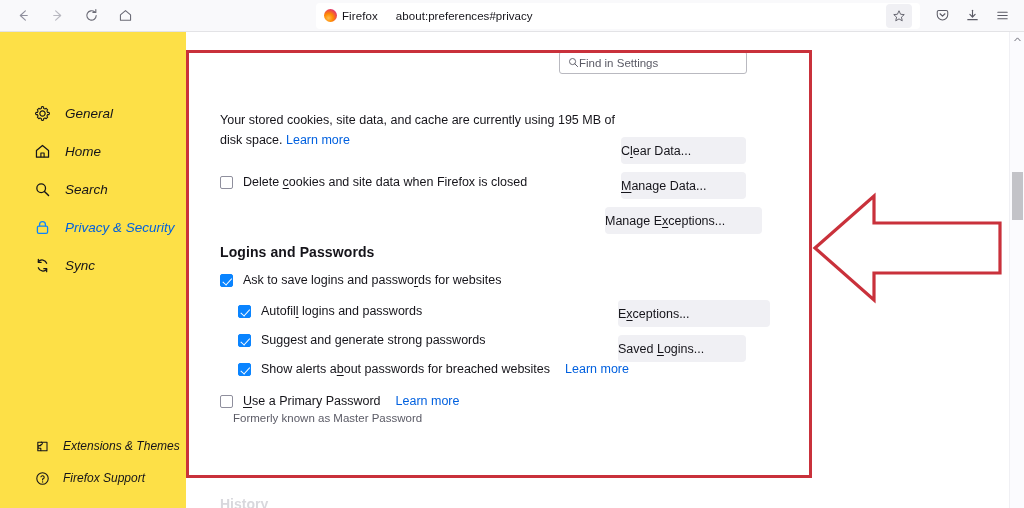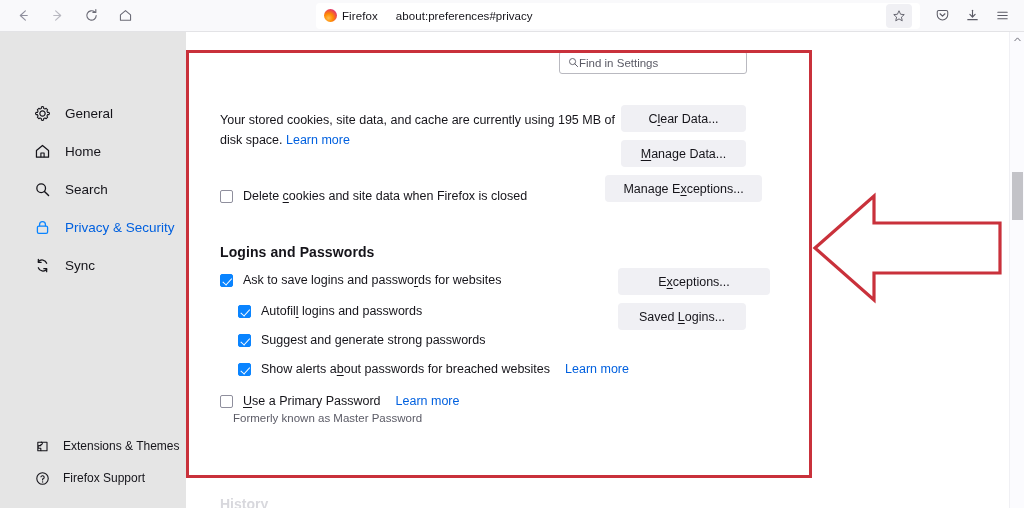--- a/index.html
+++ b/index.html
@@ -45,21 +45,21 @@
   .urltext { font-size:11.5px; color:#15141a; padding-left:10px; letter-spacing:.05px; }
   .urlspacer { flex:1; }
   .star-btn {
     width:26px; height:24px; display:flex; align-items:center; justify-content:center;
     background:#f0f0f4; border-radius:4px; margin-right:4px;
   }
   .chrome-right { display:flex; align-items:center; gap:2px; padding-right:8px; }
   .chrome-icon { width:28px; height:26px; display:flex; align-items:center; justify-content:center; }
 
   
-  .sidebar { position:absolute; left:0; top:32px; width:186px; height:476px; background:#e5e5e5; }
+  .sidebar { position:absolute; left:0; top:32px; width:186px; height:476px; background:#fde047;font-style:italic; }
   .side-item {
     display:flex; align-items:center; gap:14px;
     height:38px; padding-left:33px; color:#15141a; font-size:13.5px;
   }
   .side-item .sico { width:18px; height:18px; flex:none; display:flex; align-items:center; justify-content:center; }
   .side-item.active { color:#0060df; }
   .side-bottom { position:absolute; left:0; top:398px; width:186px; }
   .side-item.small { font-size:12px; height:32px; gap:13px; padding-left:34px; }
   .side-item.small .sico { width:16px; height:16px; }
 
@@ -89,21 +89,21 @@
   .cbox.checked { background:#0a84ff; border-color:#0a84ff; position:relative; }
   .cbox.checked::after {
     content:""; position:absolute; left:4px; top:1px; width:3.5px; height:7.5px;
     border:solid #fff; border-width:0 1.8px 1.8px 0; transform:rotate(42deg);
   }
   .ak { text-decoration:underline; text-underline-offset:2px; }
 
   .btn {
     position:absolute; background:#f0f0f4; border:none; border-radius:4px;
     font-family:"Liberation Sans", sans-serif; font-size:12.5px; color:#15141a;
-    display:flex; align-items:center; justify-content:center; height:27px;
+    display:flex; align-items:center; justify-content:flex-start; height:27px;margin-top:32px;
   }
   .btn.disabled { color:#b4b4bb; background:#f4f4f7; }
 
   .sec-title {
     position:absolute; left:34px; top:212px;
     font-size:14px; font-weight:bold; color:#15141a; letter-spacing:.1px;
   }
 
   .subnote {
     position:absolute; left:47px; top:380px;
@@ -296,21 +296,21 @@
       </div>
     </div>
 
     <div class="panel">
 
       <div class="para">
         <span>Your stored cookies, site data, and cache are currently using 195 MB of disk space.</span>
         <a class="lnk" href="#">Learn more</a>
       </div>
 
-      <div class="cb-row" style="left:34px; top:157px;">
+      <div class="cb-row" style="left:34px; top:143px;">
         <span class="cbox"></span>
         <span><span>Delete </span><span class="ak">c</span><span>ookies and site data when Firefox is closed</span></span>
       </div>
 
       <button class="btn" style="left:435px; top:73px; width:125px;">
         <span><span>C</span><span class="ak">l</span><span>ear Data...</span></span>
       </button>
       <button class="btn" style="left:435px; top:108px; width:125px;">
         <span><span></span><span class="ak">M</span><span>anage Data...</span></span>
       </button>

